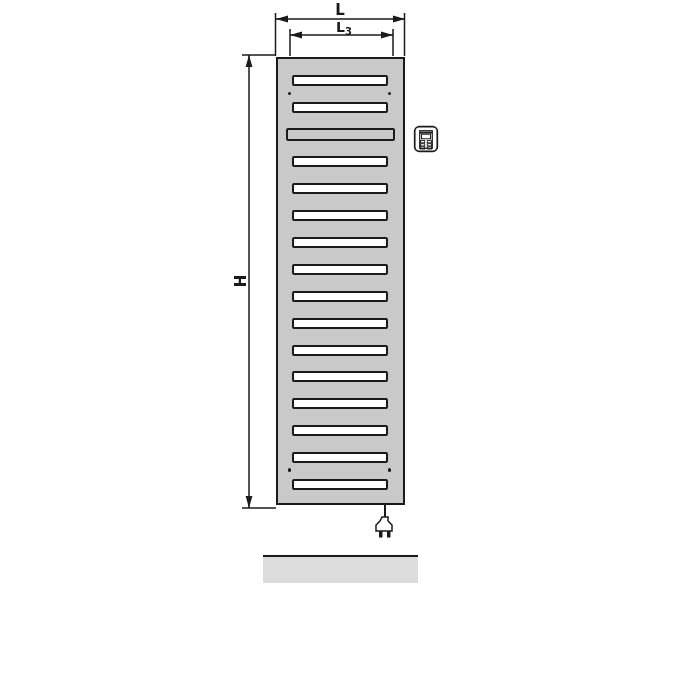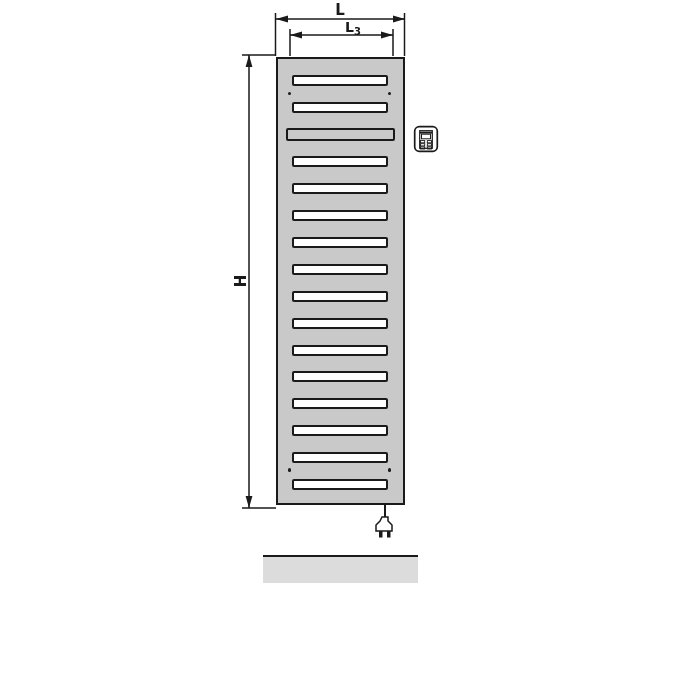--- a/index.html
+++ b/index.html
@@ -33,21 +33,21 @@
   #floor{
     position:absolute;left:263px;top:555px;width:155px;height:28px;
     box-sizing:border-box;border-top:2.5px solid var(--line,#1a1a1a);
     background:var(--floor,#dcdcdc);
   }
   .label{
     position:absolute;color:var(--line,#1a1a1a);font-weight:bold;line-height:1;
     white-space:nowrap;
   }
   #width-label{left:340px;top:3px;font-size:15px;transform:translateX(-50%);}
-  #mounting-width-label{left:353px;top:20px;font-size:14px;transform:translateX(-50%);}
+  #mounting-width-label{left:344px;top:20px;font-size:14px;transform:translateX(-50%);}
   #mounting-width-label .sub{font-size:10px;position:relative;top:3px;}
   #height-label{
     left:241px;top:281px;font-size:15px;
     transform:translate(-50%,-50%) rotate(-90deg);
   }
 </style>
 </head>
 <body>
 
 <div id="canvas">

